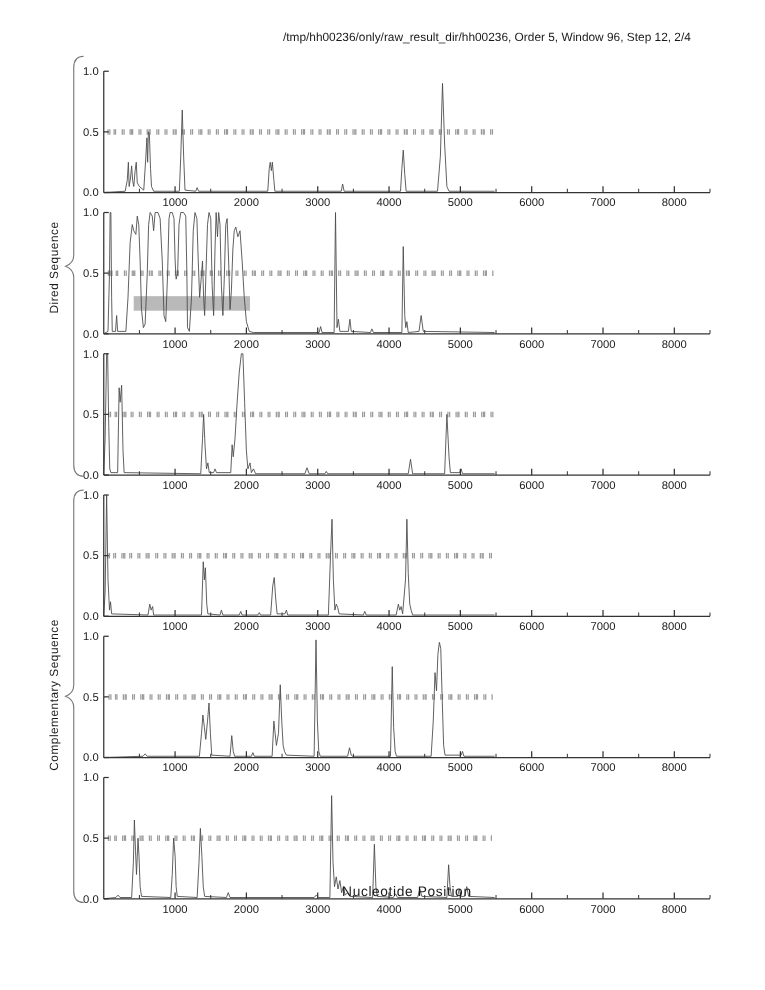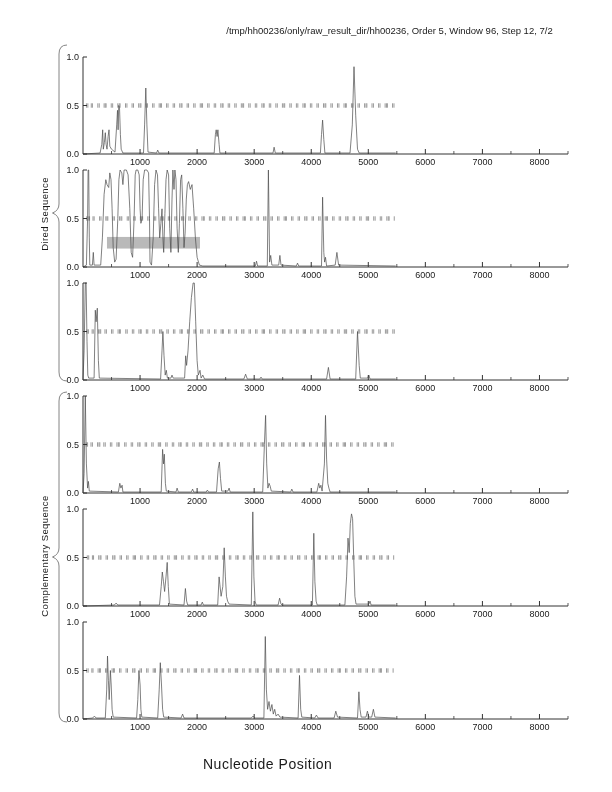--- a/index.html
+++ b/index.html
@@ -5,22 +5,22 @@
   html,body{margin:0;padding:0;}
   body{
     width:612px;height:792px;background:#ffffff;position:relative;
     font-family:"Liberation Sans", sans-serif;color:#1a1a1a;overflow:hidden;
   }
   #plot-title{
     position:absolute;left:167px;top:25px;width:445px;text-align:center;
     font-size:9.5px;white-space:nowrap;
   }
   #x-axis-label{
-    position:absolute;left:203px;top:756px;width:245px;text-align:left;
-    font-size:14px;letter-spacing:.5px;white-space:nowrap;
+    position:absolute;left:203px;top:708px;width:245px;text-align:center;
+    font-size:11px;letter-spacing:.5px;white-space:nowrap;
   }
   .group-label{
     position:absolute;font-size:9.5px;letter-spacing:.4px;white-space:nowrap;
     transform:translate(-50%,-50%) rotate(-90deg);
   }
   #group-label-direct{left:44px;top:214px;}
   #group-label-complementary{left:44px;top:556px;}
   #chart-svg{position:absolute;left:0;top:0;}
 </style>
 </head>
@@ -869,18 +869,18 @@
     <line x1="83" y1="622" x2="87" y2="622" stroke="#333333" stroke-width="1"></line>
     <text x="79" y="625" text-anchor="end" font-family="&quot;Liberation Sans&quot;, sans-serif" font-size="9px" fill="#1a1a1a">1.0</text>
     <line x1="83" y1="670.5" x2="87" y2="670.5" stroke="#333333" stroke-width="1"></line>
     <text x="79" y="673.5" text-anchor="end" font-family="&quot;Liberation Sans&quot;, sans-serif" font-size="9px" fill="#1a1a1a">0.5</text>
     <line x1="83" y1="719" x2="87" y2="719" stroke="#333333" stroke-width="1"></line>
     <text x="79" y="722" text-anchor="end" font-family="&quot;Liberation Sans&quot;, sans-serif" font-size="9px" fill="#1a1a1a">0.0</text>
     <path d="M 67 45 Q 59 45 59 54 L 59 204 Q 59 210.5 52.5 213 Q 59 215.5 59 222 L 59 372 Q 59 381 67 381" fill="none" stroke="#777777" stroke-width="0.9"></path>
     <path d="M 67 392 Q 59 392 59 401 L 59 548 Q 59 554.5 52.5 557 Q 59 559.5 59 566 L 59 713 Q 59 722 67 722" fill="none" stroke="#777777" stroke-width="0.9"></path>
   </svg>
 
-<div id="plot-title">/tmp/hh00236/only/raw_result_dir/hh00236, Order 5, Window 96, Step 12, 7/2</div>
+<div id="plot-title">/tmp/hh00236/only/raw_result_dir/hh00236, Order 5, Window 96, Step 12, 2/4</div>
 
 <div class="group-label" id="group-label-direct">Dired Sequence</div>
 <div class="group-label" id="group-label-complementary">Complementary Sequence</div>
 
 <div id="x-axis-label">Nucleotide Position</div>
 
 </body></html>

